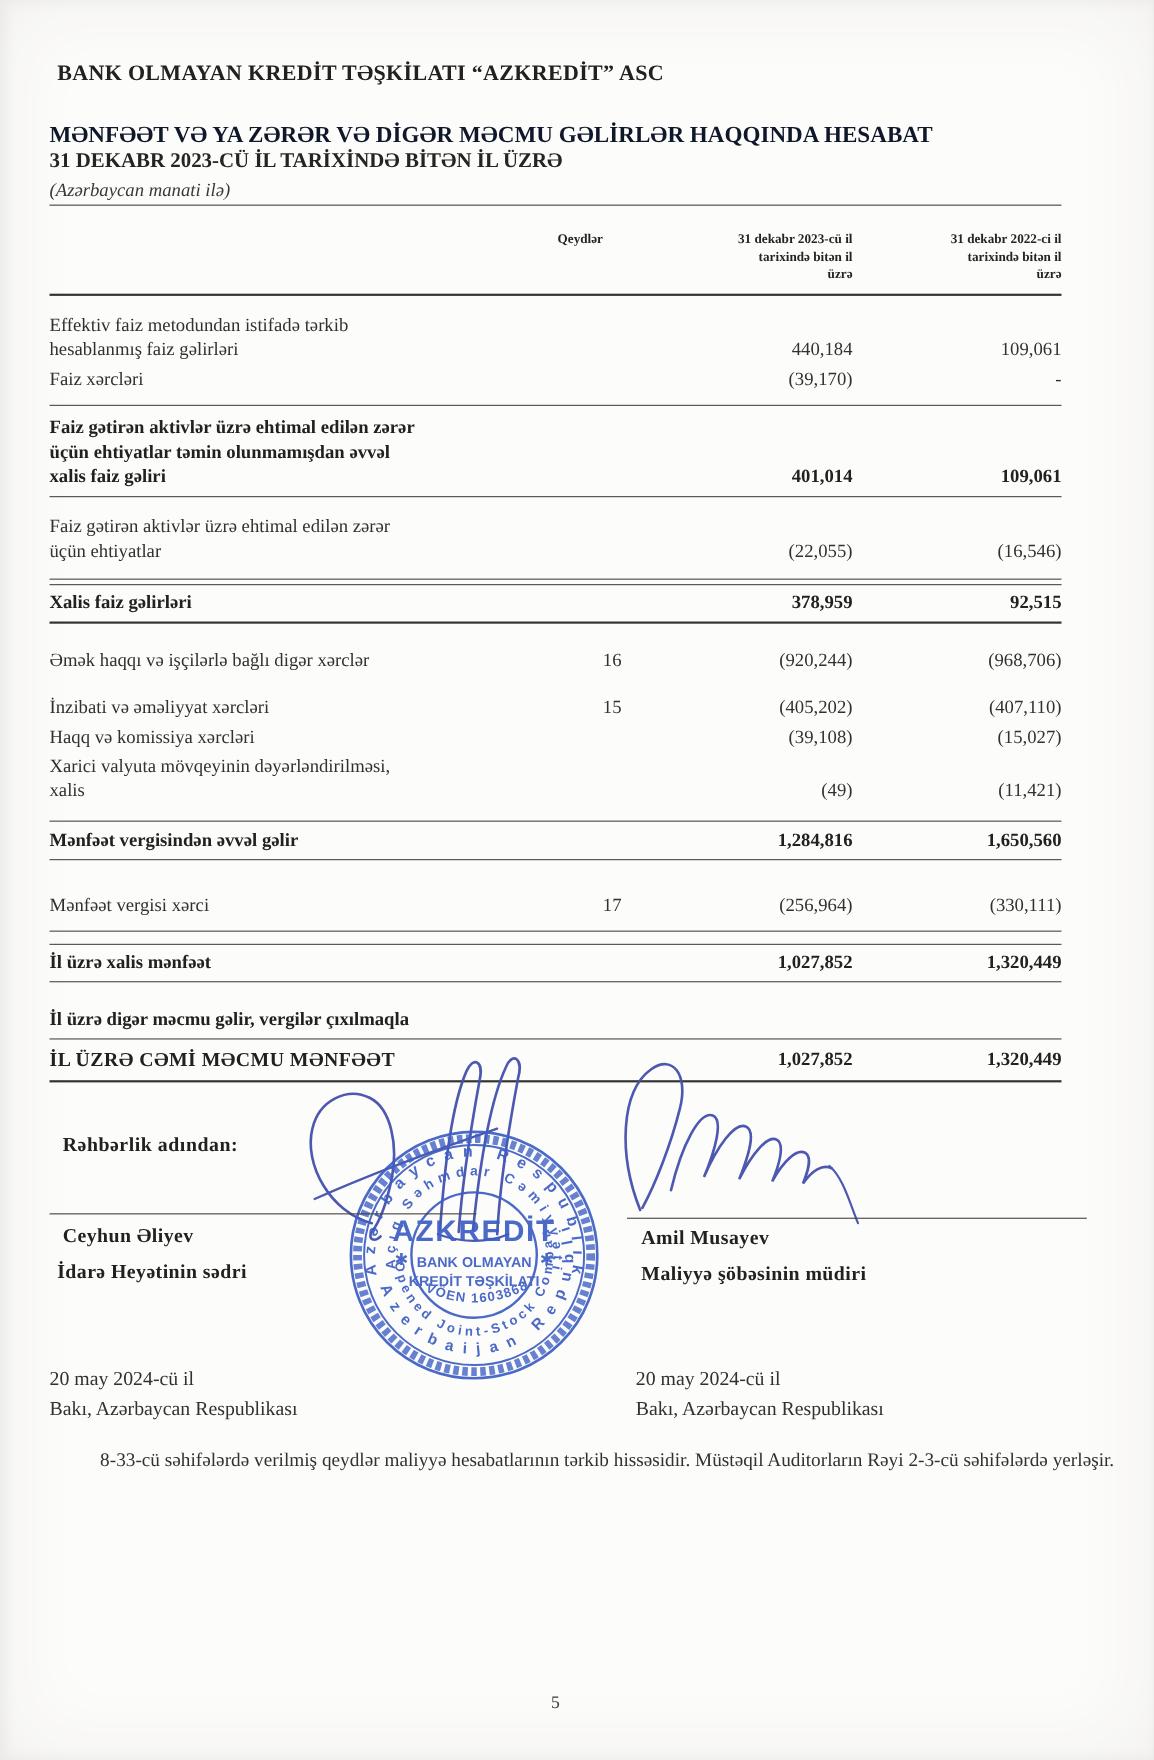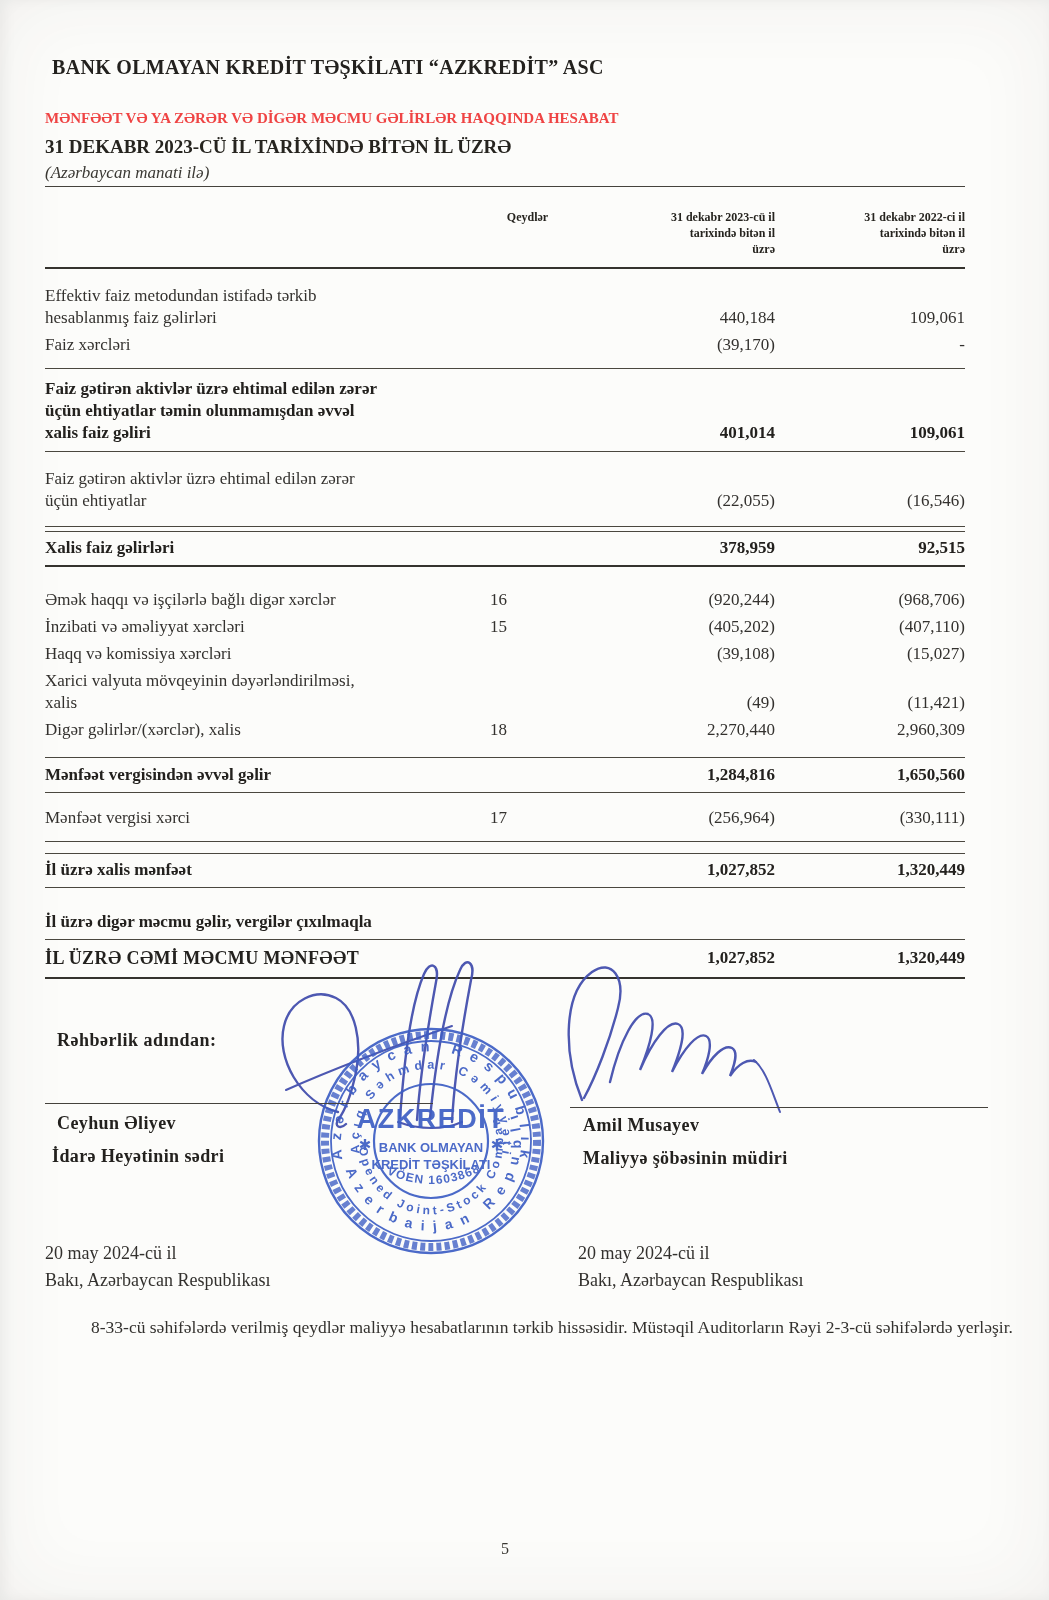--- a/index.html
+++ b/index.html
@@ -8,48 +8,48 @@
     width:1049px;height:1600px;
     margin:0 auto;
     background:#fcfcfa;
     box-shadow:inset 0 0 80px rgba(60,55,45,0.06), inset 4px 0 14px rgba(0,0,0,0.05);
     font-family:"Liberation Serif","DejaVu Serif",serif;
     color:#33312e;
     overflow:hidden;
   }
   .abs{position:absolute;}
   .bank-name{left:52px;top:56px;font-size:20px;font-weight:bold;color:#23211e;letter-spacing:.3px;}
-  .title1{left:45px;top:110px;font-size:15px;font-weight:bold;color:#ef4444;}
+  .title1{left:45px;top:110px;font-size:21px;font-weight:bold;color:#0f172a;}
   .title2{left:45px;top:136px;font-size:19px;font-weight:bold;color:#26241f;}
   .cur-note{left:45px;top:163px;font-size:17px;font-style:italic;color:#3a3833;}
   .rule-top{left:45px;top:186px;width:920px;border-top:1.8px solid #45423c;height:0;}
 
   
   .table{left:45px;top:202px;width:920px;}
   .thead{display:grid;grid-template-columns:445px 75px 210px 190px;align-items:start;
          padding:8px 0 10px 0;border-bottom:2.5px solid #35332e;}
   .thead .h{font-weight:bold;font-size:12px;color:#26241f;line-height:1.32;}
   .h-notes{text-align:center;}
   .h-col{text-align:right;white-space:pre-line;}
 
   .sect{border-bottom:1.6px solid #4a473f;}
   .row{display:grid;grid-template-columns:445px 75px 210px 190px;align-items:end;
        font-size:17px;line-height:22px;}
   .row + .row{margin-top:5px;}
   .c-label{white-space:pre-line;padding-right:4px;}
-  .c-note{text-align:left;}
+  .c-note{text-align:right;margin-top:16px;}
   .c-v{text-align:right;}
   .bold .c-label,.bold .c-v,.bold .c-note{font-weight:bold;color:#23211e;}
   .caps .c-label{font-size:18px;letter-spacing:.4px;}
 
   .gA{padding:16px 0 12px 0;}
   .gB{padding:9px 0 7px 0;}
   .gC{padding:16px 0 14px 0;}
   .gD{margin-top:4px;padding:5px 0 6px 0;border-top:1.2px solid #4a473f;border-bottom:2px solid #35332e;}
-  .gE{padding:22px 0 10px 0;border-bottom:none;}
+  .gE{padding:6px 0 10px 0;border-bottom:none;}
   .gF{margin-top:6px;padding:6px 0 6px 0;border-top:1.6px solid #4a473f;}
   .gG{padding:14px 0 12px 0;}
   .gH{margin-top:11px;padding:5px 0 6px 0;border-top:1.6px solid #4a473f;}
   .gI{margin-top:19px;padding:4px 0 6px 0;}
   .gJ{padding:7px 0 8px 0;border-bottom:2px solid #35332e;}
 
   
   .sig-heading{left:57px;top:1030px;font-size:18px;font-weight:bold;color:#23211e;letter-spacing:.5px;}
   .sig-line{height:0;border-top:1.6px solid #45423c;}
   .sig-line-left{left:45px;top:1103px;width:388px;}
@@ -158,26 +158,20 @@
         <div class="c-v">(39,108)</div>
         <div class="c-v">(15,027)</div>
       </div>
       <div class="row">
         <div class="c-label">Xarici valyuta mövqeyinin dəyərləndirilməsi,
 xalis</div>
         <div class="c-note"></div>
         <div class="c-v">(49)</div>
         <div class="c-v">(11,421)</div>
       </div>
-      <div class="row">
-        <div class="c-label">Digər gəlirlər/(xərclər), xalis</div>
-        <div class="c-note">18</div>
-        <div class="c-v">2,270,440</div>
-        <div class="c-v">2,960,309</div>
-      </div>
     </div>
 
     <div class="sect gF">
       <div class="row bold">
         <div class="c-label">Mənfəət vergisindən əvvəl gəlir</div>
         <div class="c-note"></div>
         <div class="c-v">1,284,816</div>
         <div class="c-v">1,650,560</div>
       </div>
     </div>

